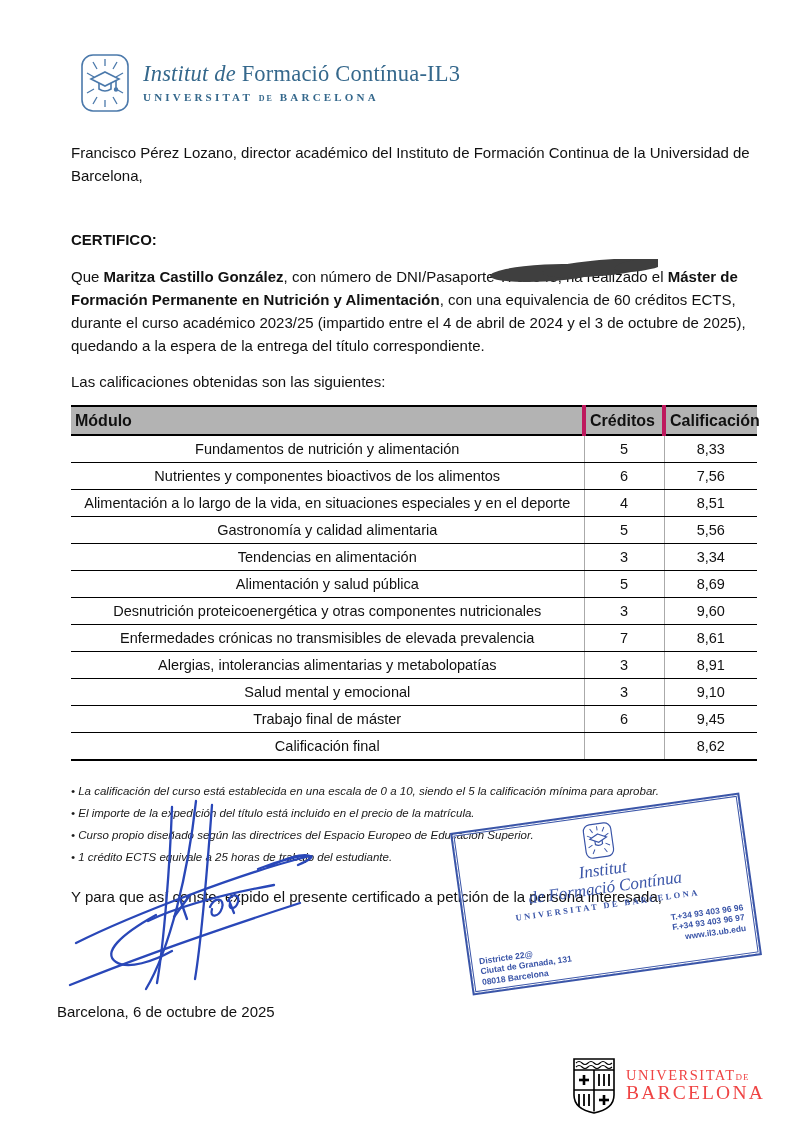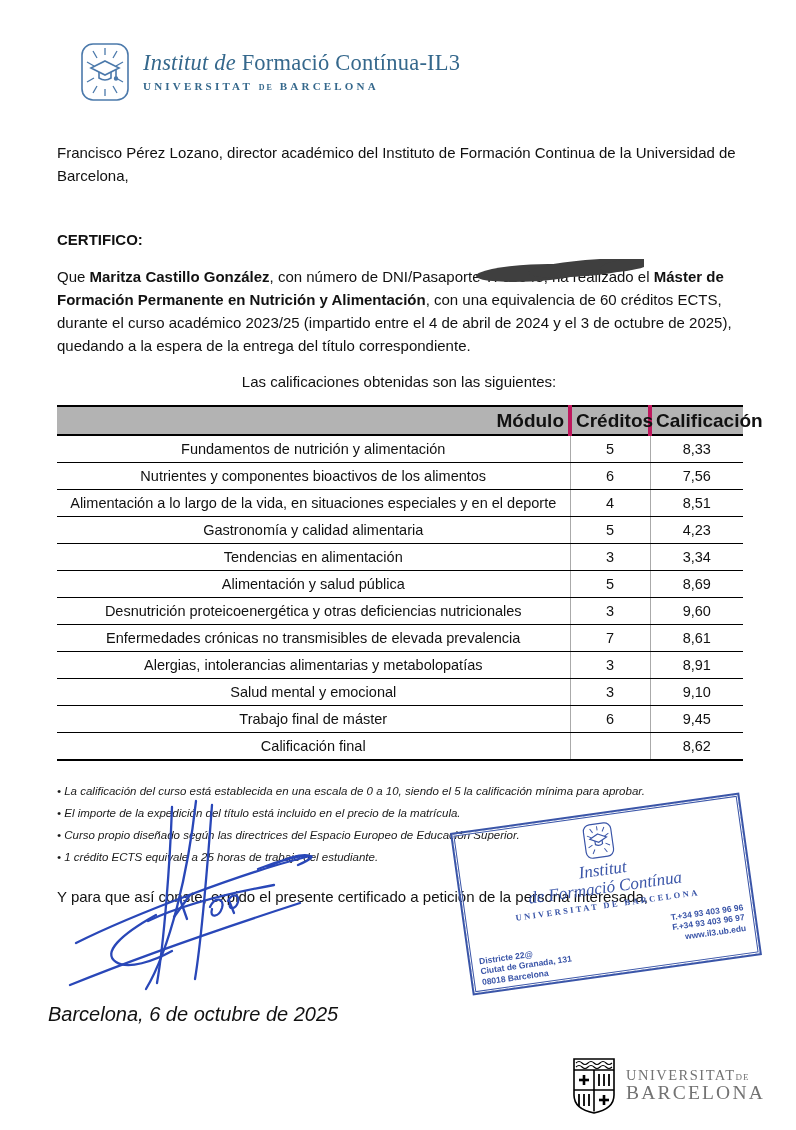--- a/index.html
+++ b/index.html
@@ -1,38 +1,38 @@
 <!DOCTYPE html>
 <html><head>
 <meta charset="utf-8">
 <style>
   html,body{margin:0;padding:0;background:#fff;}
   .page{position:relative;width:796px;height:1130px;background:#fff;overflow:hidden;
         font-family:"Liberation Sans", sans-serif;color:#111;}
   
-  .brand{position:absolute;top:42px;left:80px;display:flex;align-items:center;gap:13px;}
+  .brand{position:absolute;top:53px;left:80px;display:flex;align-items:center;gap:13px;}
   .brand-text{display:flex;flex-direction:column;line-height:1.1;}
   .brand-main{font-family:"Liberation Serif", serif;font-size:22.5px;color:#35688c;letter-spacing:.2px;}
   .brand-main .it{font-style:italic;}
   .brand-sub{font-family:"Liberation Serif", serif;font-size:11px;color:#35688c;
              letter-spacing:3.2px;margin-top:4px;font-weight:bold;}
   .brand-sub .de{font-size:8px;letter-spacing:2px;}
   
-  .content{position:absolute;top:141px;left:57px;width:684px;font-size:15px;line-height:23px;}
+  .content{position:absolute;top:141px;left:71px;width:684px;font-size:15px;line-height:23px;}
   .p{margin:0;}
   .certify{font-weight:bold;margin-top:41px;}
   .p2{margin-top:14px;}
-  .p3{margin-top:13px;text-align:center;}
+  .p3{margin-top:13px;}
   b{font-weight:bold;}
   .dni{position:relative;white-space:nowrap;}
   .dni .blob{position:absolute;left:-8px;top:-9px;width:168px;height:24px;z-index:3;pointer-events:none;}
   
   table.grades{border-collapse:collapse;width:686px;margin-top:12px;table-layout:fixed;}
   table.grades th{background:#b3b3b3;border-top:2.5px solid #000;border-bottom:2px solid #000;
-      font-size:19px;font-weight:bold;padding:2px 4px;text-align:right;}
+      font-size:16px;font-weight:bold;padding:2px 4px;text-align:left;}
   table.grades td{border-bottom:1.5px solid #000;font-size:14.5px;padding:1.5px 4px;height:18.5px;}
   td.c-mod{text-align:center;}
   td.c-cre,td.c-cal,th.h-cre,th.h-cal{text-align:center;}
   td.c-cre,td.c-cal{border-left:1px solid #aaa;}
   th.h-cre,th.h-cal{border-left:4px solid #be185d;}
   tr.final td{font-weight:normal;border-bottom:2.5px solid #000;}
   tr.final td.c-mod{text-align:center;}
   
   .footnotes{margin-top:19px;font-style:italic;font-size:11.5px;line-height:22px;color:#1a1a1a;}
   .closing{margin-top:17px;font-size:15px;}
@@ -44,22 +44,22 @@
          border:2.5px solid #3a55a8;box-shadow:inset 0 0 0 1px #fff, inset 0 0 0 2px #3a55a8;
          background:rgba(255,255,255,0);}
   .stamp-inner{position:relative;width:100%;height:100%;display:flex;flex-direction:column;align-items:center;}
   .stamp-shield{margin-top:7px;}
   .stamp-l1{font-family:"Liberation Serif", serif;font-style:italic;font-size:17px;margin-top:2px;line-height:18px;}
   .stamp-l2{font-family:"Liberation Serif", serif;font-style:italic;font-size:17px;line-height:18px;}
   .stamp-l3{font-size:8.5px;font-weight:bold;letter-spacing:2.4px;margin-top:3px;font-family:"Liberation Serif", serif;}
   .stamp-addr{position:absolute;left:9px;bottom:5px;font-size:8.5px;font-weight:bold;line-height:10.5px;text-align:left;}
   .stamp-contact{position:absolute;right:10px;bottom:22px;font-size:8.5px;font-weight:bold;line-height:10.5px;text-align:right;}
   
-  .date-line{position:absolute;top:1003px;left:48px;font-size:20px;font-style:italic;}
-  .ub-logo{position:absolute;top:1057px;left:572px;display:flex;align-items:center;gap:10px;color:#737373;}
+  .date-line{position:absolute;top:1003px;left:57px;font-size:15px;}
+  .ub-logo{position:absolute;top:1057px;left:572px;display:flex;align-items:center;gap:10px;color:#ef4444;}
   .ub-text{font-family:"Liberation Serif", serif;line-height:1.05;letter-spacing:1.5px;}
   .ub-t1{font-size:14.5px;}
   .ub-t1 .de{font-size:9px;letter-spacing:1px;}
   .ub-t2{font-size:19.5px;letter-spacing:2.2px;}
 </style>
 </head>
 <body>
 
 <div class="page">
 
@@ -132,37 +132,37 @@
 
       <tr>
         <td class="c-mod">Alimentación a lo largo de la vida, en situaciones especiales y en el deporte</td>
         <td class="c-cre">4</td>
         <td class="c-cal">8,51</td>
       </tr>
 
       <tr>
         <td class="c-mod">Gastronomía y calidad alimentaria</td>
         <td class="c-cre">5</td>
-        <td class="c-cal">4,23</td>
+        <td class="c-cal">5,56</td>
       </tr>
 
       <tr>
         <td class="c-mod">Tendencias en alimentación</td>
         <td class="c-cre">3</td>
         <td class="c-cal">3,34</td>
       </tr>
 
       <tr>
         <td class="c-mod">Alimentación y salud pública</td>
         <td class="c-cre">5</td>
         <td class="c-cal">8,69</td>
       </tr>
 
       <tr>
-        <td class="c-mod">Desnutrición proteicoenergética y otras deficiencias nutricionales</td>
+        <td class="c-mod">Desnutrición proteicoenergética y otras componentes nutricionales</td>
         <td class="c-cre">3</td>
         <td class="c-cal">9,60</td>
       </tr>
 
       <tr>
         <td class="c-mod">Enfermedades crónicas no transmisibles de elevada prevalencia</td>
         <td class="c-cre">7</td>
         <td class="c-cal">8,61</td>
       </tr>
 

